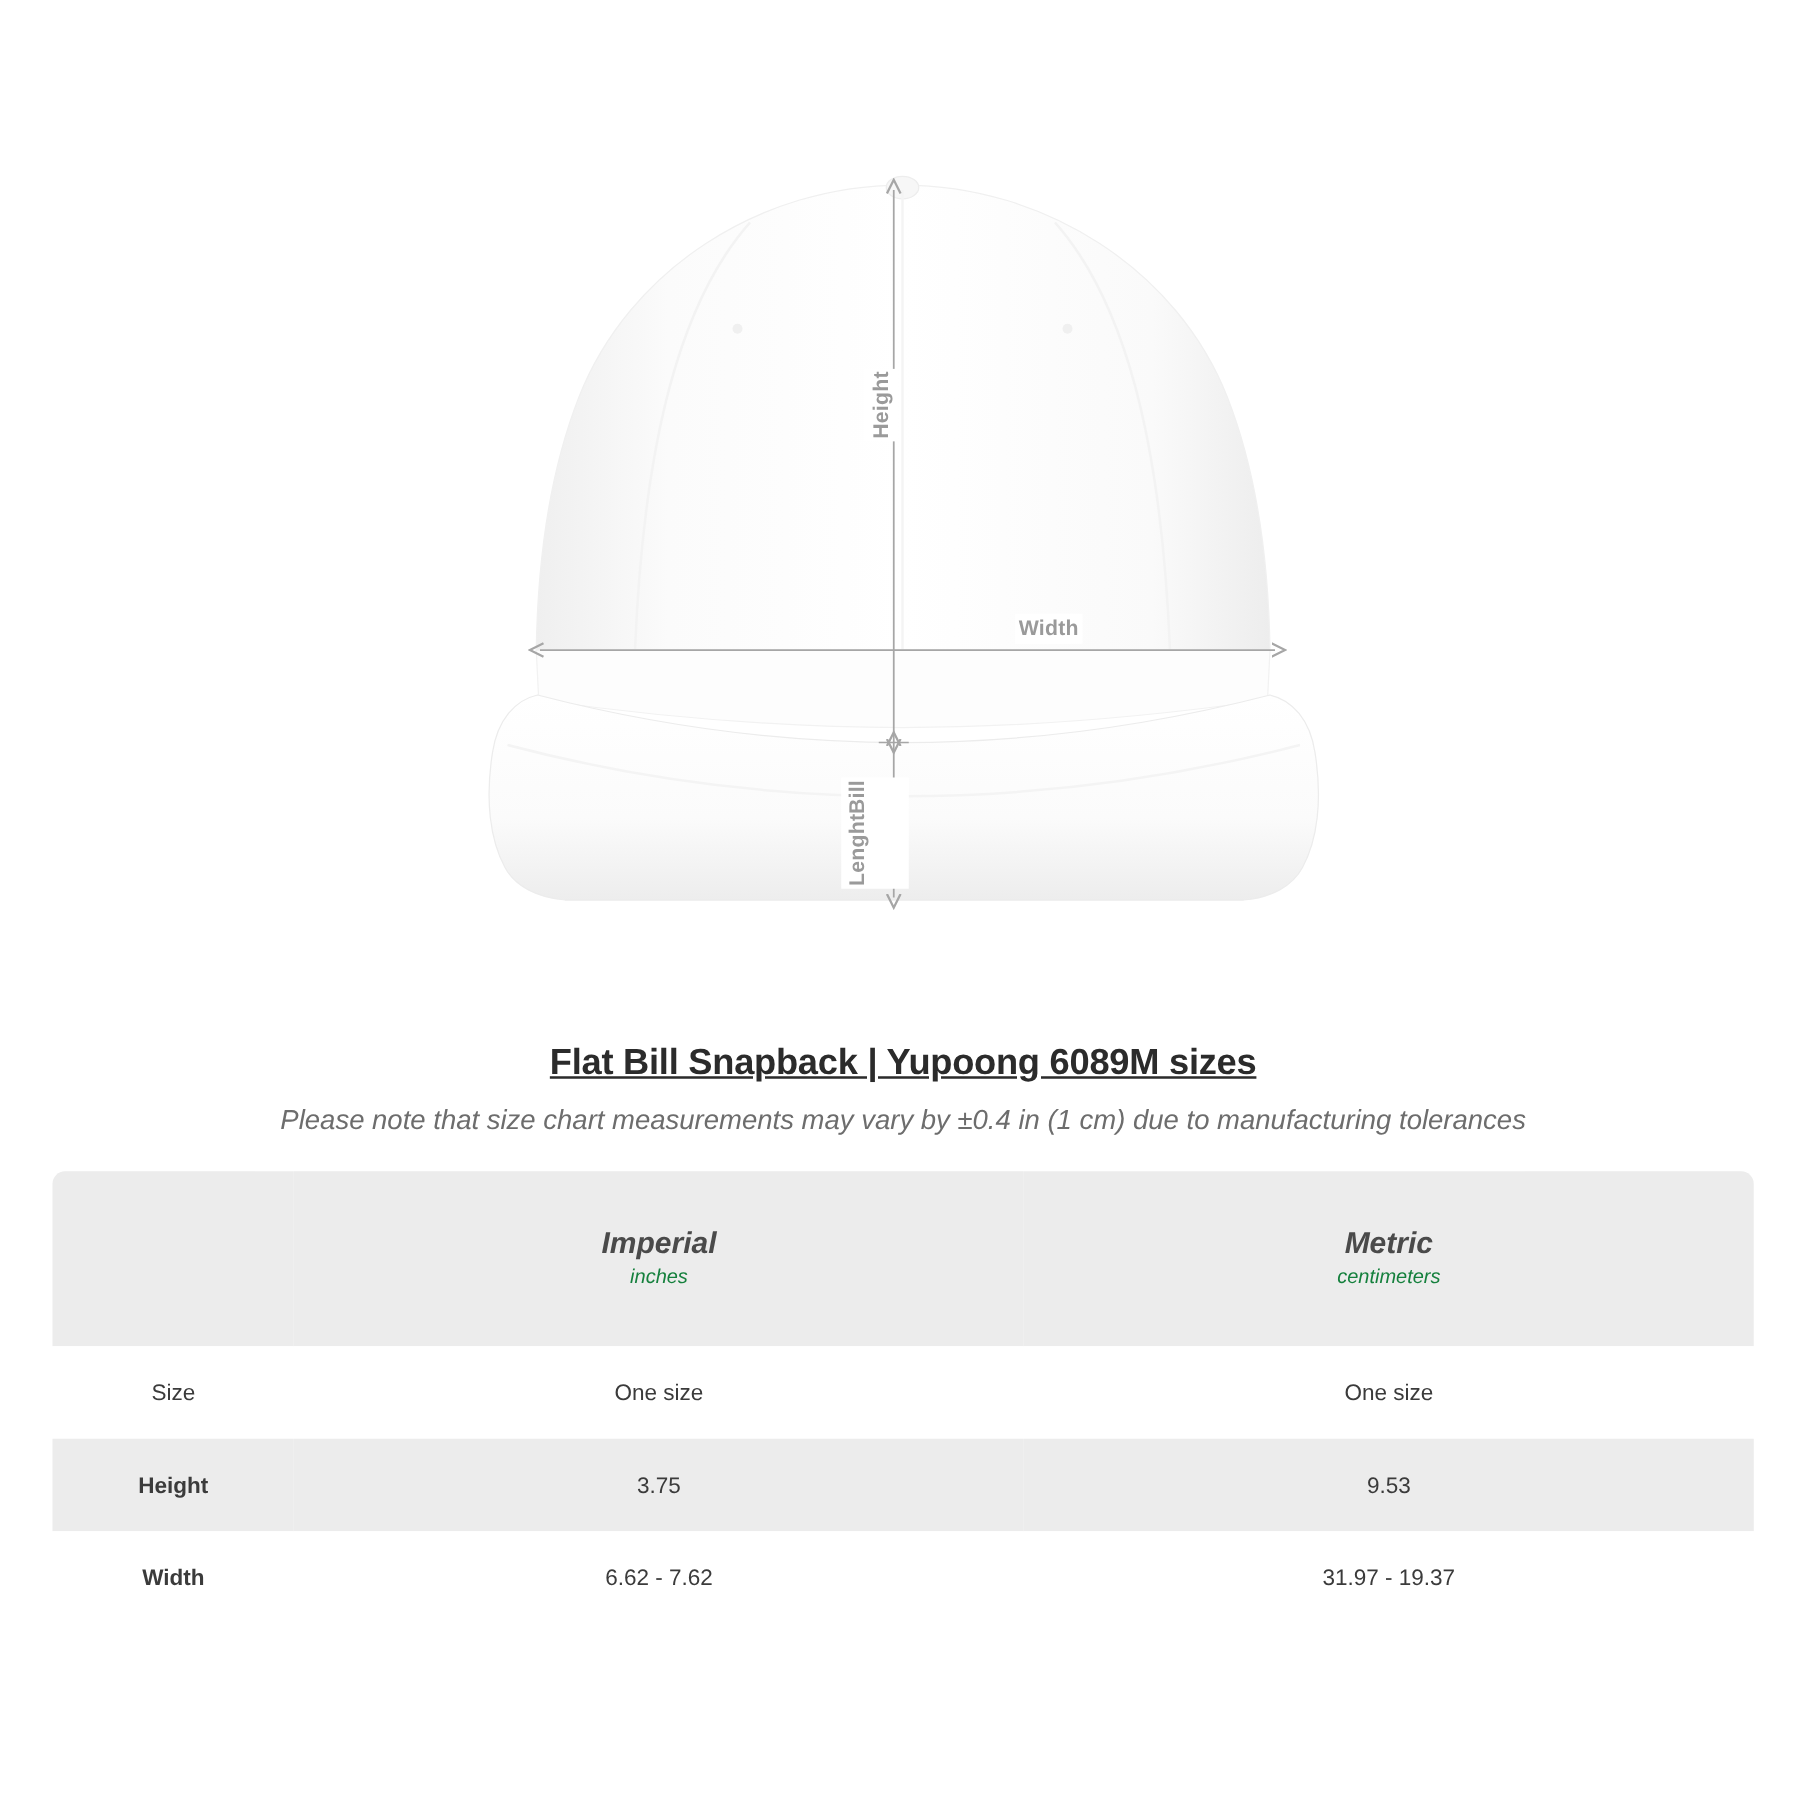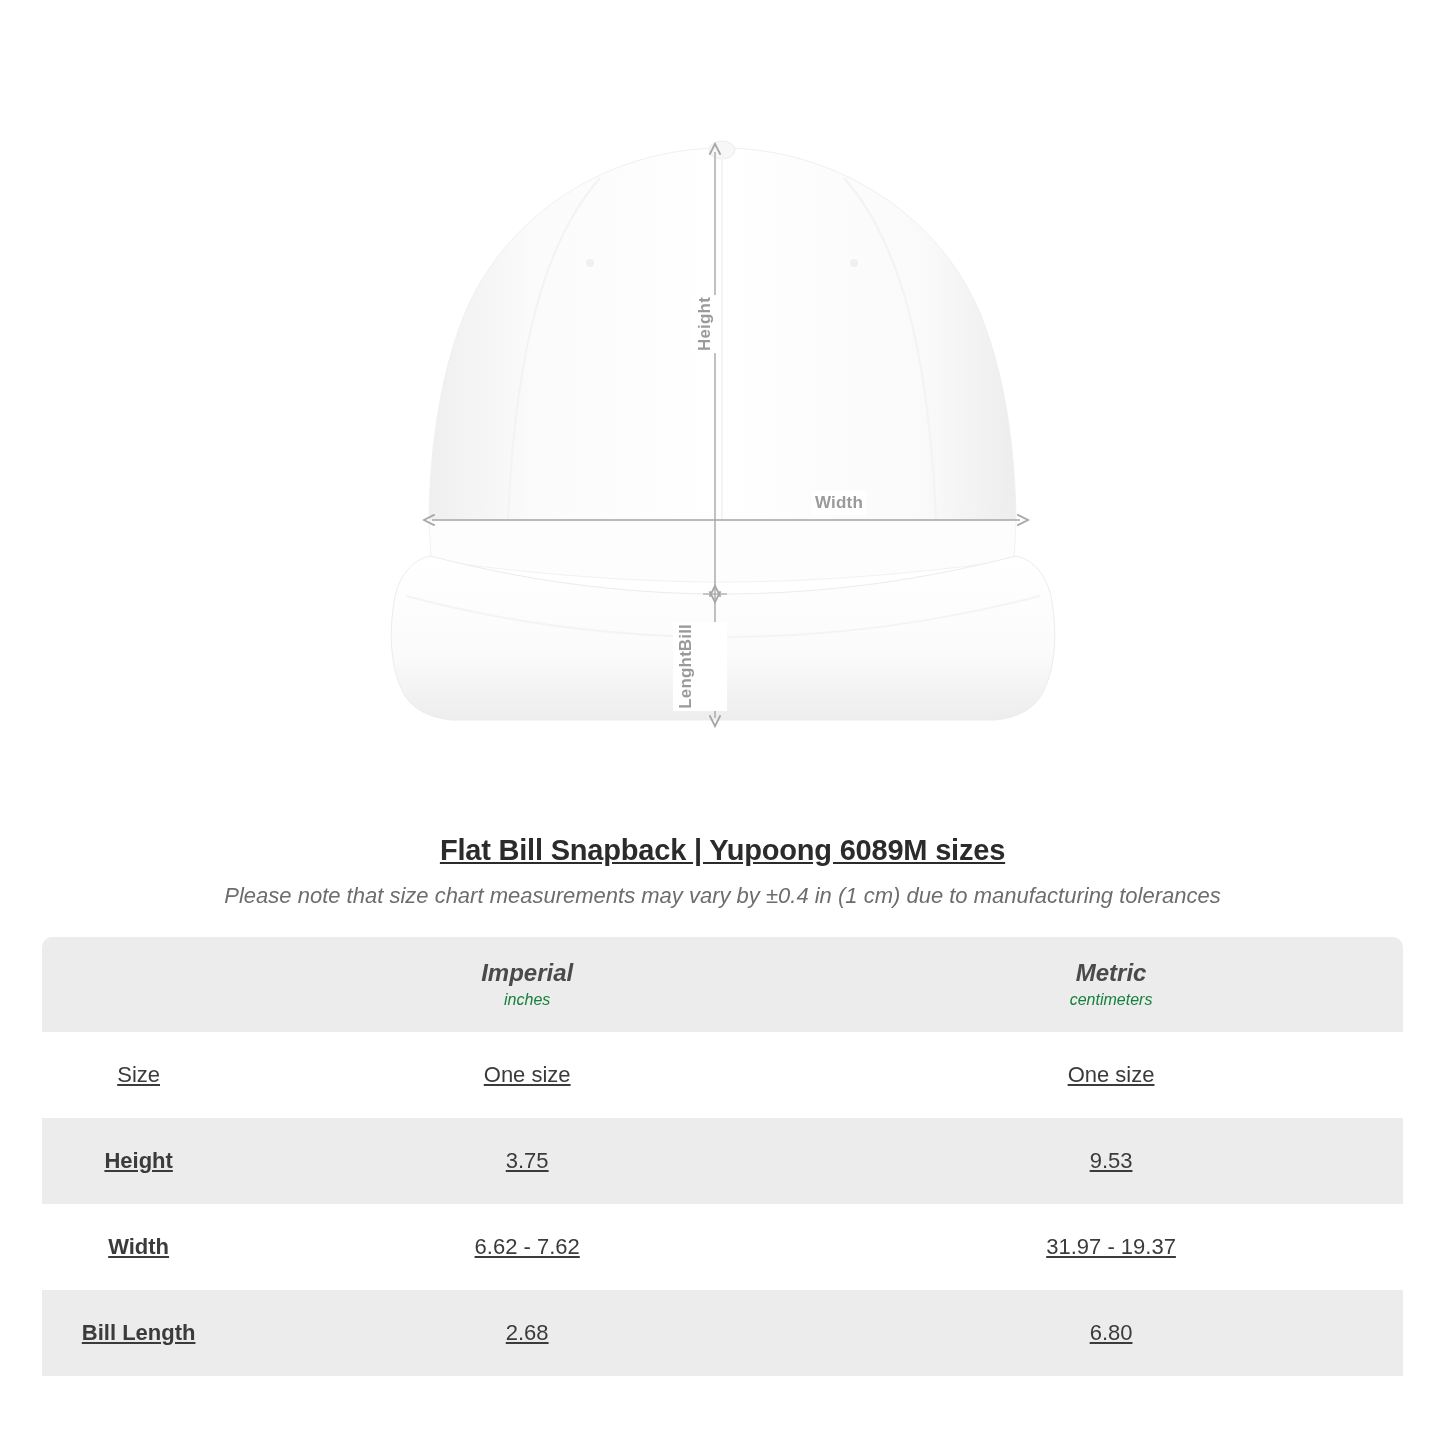--- a/index.html
+++ b/index.html
@@ -98,21 +98,21 @@
     border-collapse: collapse;
     table-layout: fixed;
   }
   table.size-table td,
   table.size-table th {
     border: none;
     padding: 0;
   }
   .head-row td {
     background: #ececec;
-    height: 95px;
+    height: 140px;
     vertical-align: middle;
     text-align: center;
   }
   .head-row td:first-child {
     border-top-left-radius: 10px;
     border-bottom-left-radius: 0;
   }
   .head-row td:last-child {
     border-top-right-radius: 10px;
   }
@@ -123,26 +123,25 @@
     color: #4a4a4a;
     line-height: 1.25;
   }
   .unit-sub {
     font-size: 16px;
     font-style: italic;
     color: #15803d;
     line-height: 1.5;
   }
   .data-row td {
-    height: 86px;
+    height: 74px;
     vertical-align: middle;
     text-align: center;
-    font-size: 22px;
+    font-size: 18px;
     color: #3b3b3b;
-    text-decoration: underline;
   }
   .data-row.shaded td {
     background: #ececec;
   }
   .data-row.plain td {
     background: #ffffff;
   }
   .row-label {
     font-weight: bold;
     color: #3b3b3b;
@@ -269,22 +268,17 @@
           <td class="col-divider">3.75</td>
           <td class="col-divider">9.53</td>
         </tr>
 
         <tr class="data-row plain">
           <td class="row-label">Width</td>
           <td class="col-divider">6.62 - 7.62</td>
           <td class="col-divider">31.97 - 19.37</td>
         </tr>
 
-        <tr class="data-row shaded">
-          <td class="row-label">Bill Length</td>
-          <td class="col-divider">2.68</td>
-          <td class="col-divider">6.80</td>
-        </tr>
       </tbody>
     </table>
   </div>
 
 </div>
 
 </body></html>

